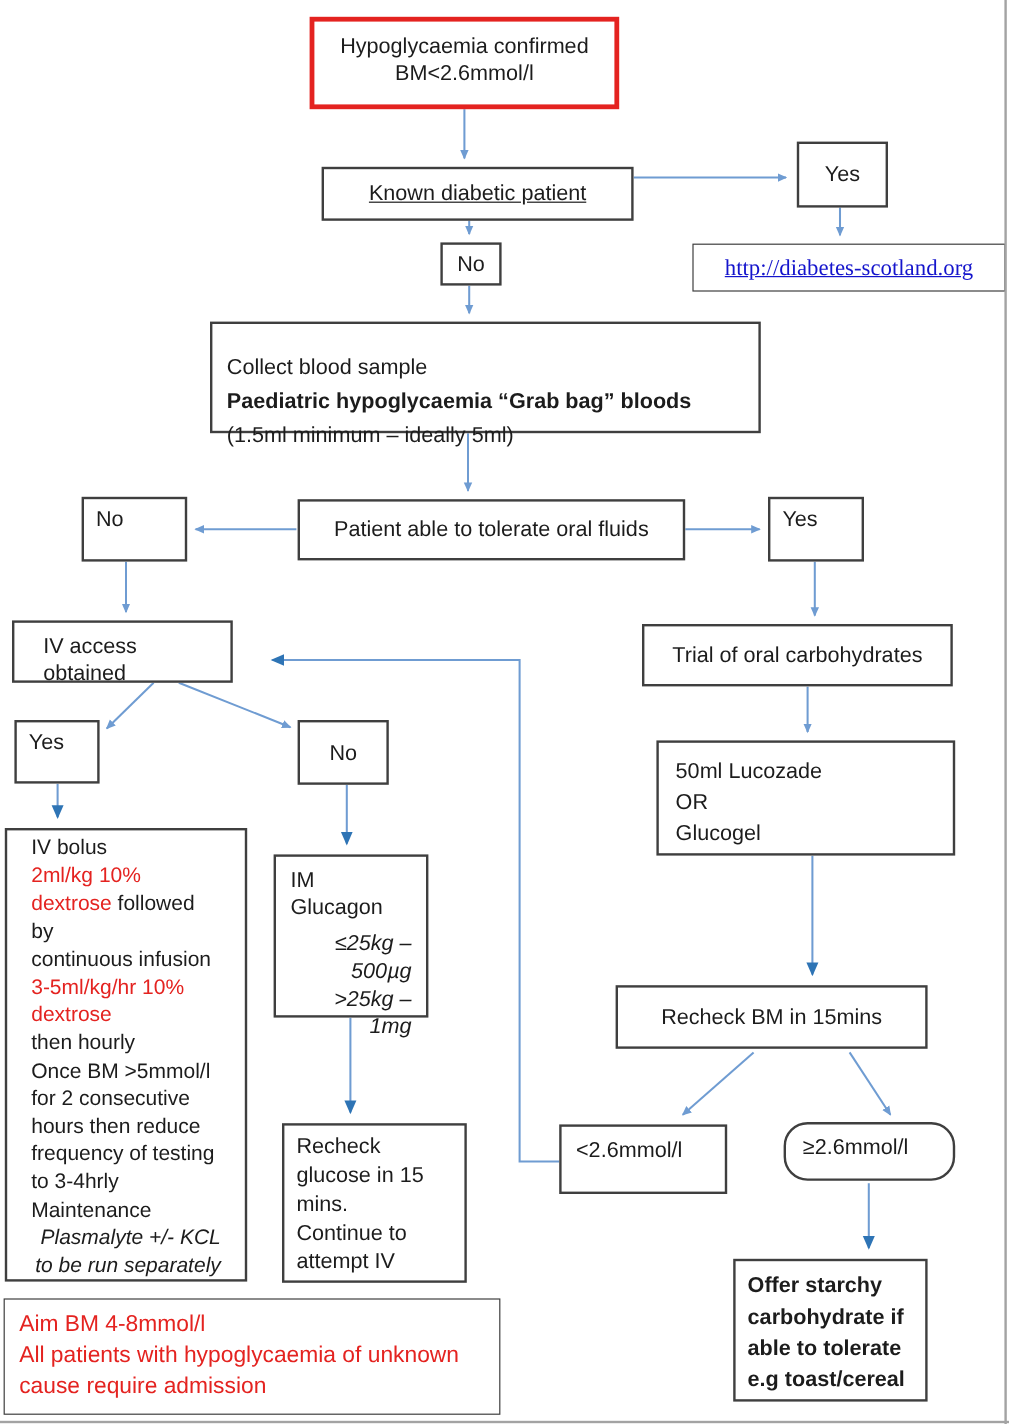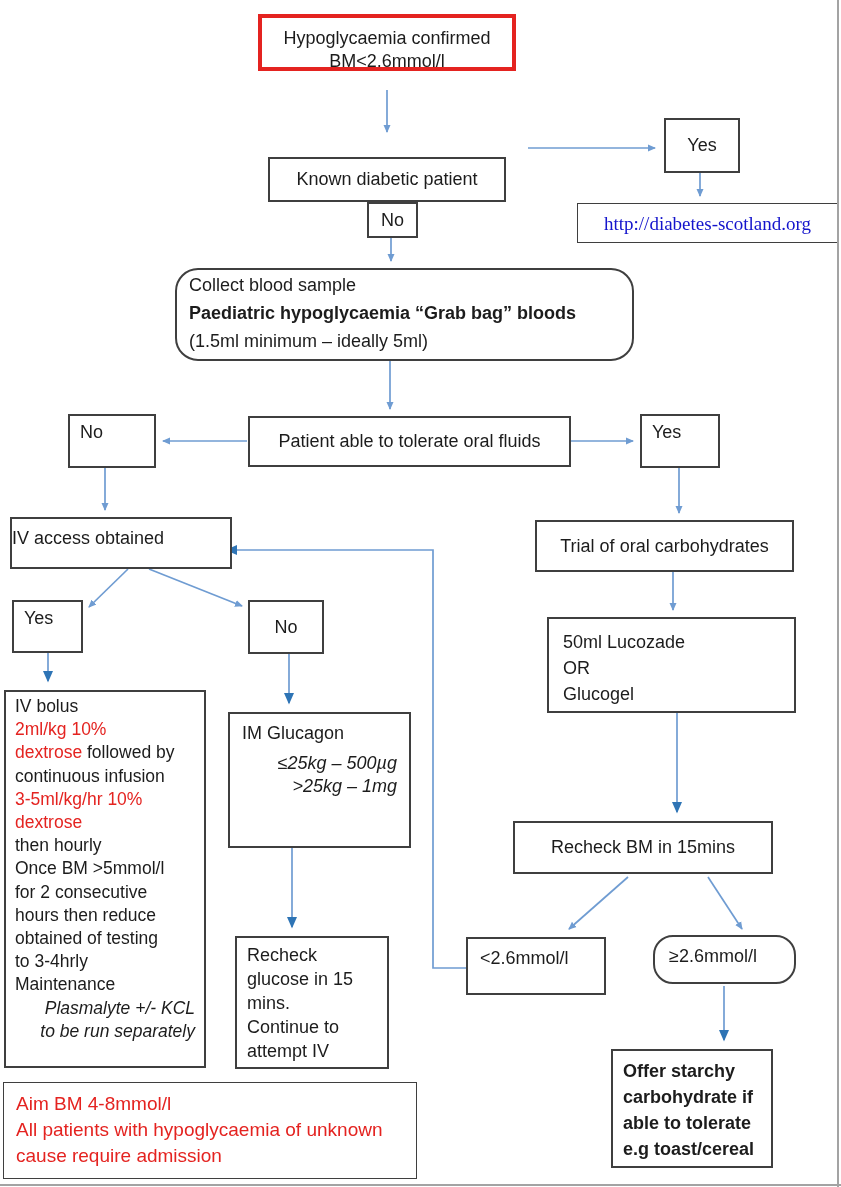--- a/index.html
+++ b/index.html
@@ -23,31 +23,31 @@
     border:2px solid var(--border);
     font-size:18px;line-height:23px;color:var(--ink);
     padding:6px 10px;text-align:left;
   }
   .tc{text-align:center;}
   .vc{display:flex;align-items:center;justify-content:center;padding:2px 6px;}
   .start-box{border:4px solid var(--red);padding-top:9px;}
   .rt{color:var(--red);}
   .it{font-style:italic;text-align:right;}
   .bold{font-weight:bold;}
-  .collect-box{line-height:28px;padding:1px 12px;border-radius:23px;}
-  .ivbolus-box{font-size:17.5px;line-height:23.2px;padding:3px 9px;}
+  .collect-box{line-height:28px;padding:22px 12px;}
+  .ivbolus-box{font-size:17.5px;line-height:23.2px;padding:3px 20px;}
   .imgluc-box{padding:8px 12px;}
   .imgluc-dose{margin-top:7px;}
   .rcglu-box{line-height:24px;padding:5px 10px;}
   .luco-box{line-height:26px;padding:10px 14px;}
   .offer-box{line-height:26px;padding:7px 10px;font-weight:bold;}
   .aim-box{color:var(--red);font-size:19px;line-height:26px;padding:8px 12px;}
   .small-left{padding:5px 10px;}
   .link-box{font-family:"Liberation Serif", serif;font-size:19px;}
-  .link-text{color:var(--linkBlue);cursor:pointer;}
+  .link-text{color:var(--linkBlue);text-decoration:underline;cursor:pointer;}
   .edge-r{position:absolute;top:0;right:2px;width:2px;height:1187px;background:var(--pageEdge);}
   .edge-b{position:absolute;left:0;bottom:1px;width:841px;height:2px;background:var(--pageEdge);}
 </style>
 </head>
 <body>
 
 <div class="canvas">
 
   <svg class="arrows" viewBox="0 0 841 1187" xmlns="http://www.w3.org/2000/svg">
     <defs>
@@ -74,26 +74,26 @@
     <path class="flow" d="M292,848 V927" marker-end="url(#mL)"></path>
     <path class="flow" d="M466,968 H433 V550 H227" marker-end="url(#mL)"></path>
     <path class="flow" d="M679,468 V513" marker-end="url(#mS)"></path>
     <path class="flow" d="M673,572 V610" marker-end="url(#mS)"></path>
     <path class="flow" d="M677,713 V812" marker-end="url(#mL)"></path>
     <path class="flow" d="M628,877 L569,929" marker-end="url(#mS)"></path>
     <path class="flow" d="M708,877 L742,929" marker-end="url(#mS)"></path>
     <path class="flow" d="M724,986 V1040" marker-end="url(#mL)"></path>
   </svg>
 
-  <div class="node start-box tc" style="left:258px;top:14px;width:258px;height:57px;">
+  <div class="node start-box tc" style="left:258px;top:14px;width:258px;height:77px;">
     <div>Hypoglycaemia confirmed</div>
     <div>BM&lt;2.6mmol/l</div>
   </div>
 
-  <div class="node vc" style="left:268px;top:157px;width:238px;height:45px;">
+  <div class="node vc" style="left:268px;top:139px;width:260px;height:45px;text-decoration:underline;">
     <span>Known diabetic patient</span>
   </div>
 
   <div class="node vc" style="left:664px;top:118px;width:76px;height:55px;">
     <span>Yes</span>
   </div>
 
   <div class="node vc link-box" style="left:577px;top:203px;width:261px;height:40px;border-width:1.5px;">
     <span class="link-text">http://diabetes-scotland.org</span>
   </div>
@@ -113,21 +113,21 @@
   </div>
 
   <div class="node vc" style="left:248px;top:416px;width:323px;height:51px;">
     <span>Patient able to tolerate oral fluids</span>
   </div>
 
   <div class="node small-left" style="left:640px;top:414px;width:80px;height:54px;">
     <span>Yes</span>
   </div>
 
-  <div class="node" style="left:10px;top:517px;width:222px;height:52px;padding:8px 0;">
+  <div class="node" style="left:10px;top:517px;width:184px;height:52px;padding:8px 24px;">
     <span>IV access obtained</span>
   </div>
 
   <div class="node small-left" style="left:12px;top:600px;width:71px;height:53px;">
     <span>Yes</span>
   </div>
 
   <div class="node vc" style="left:248px;top:600px;width:76px;height:54px;">
     <span>No</span>
   </div>
@@ -136,28 +136,28 @@
     <div>IV bolus</div>
     <div class="rt">2ml/kg 10%</div>
     <div><span class="rt">dextrose</span><span> followed by</span></div>
     <div>continuous infusion</div>
     <div class="rt">3-5ml/kg/hr 10%</div>
     <div class="rt">dextrose</div>
     <div>then hourly</div>
     <div>Once BM &gt;5mmol/l</div>
     <div>for 2 consecutive</div>
     <div>hours then reduce</div>
-    <div>obtained of testing</div>
+    <div>frequency of testing</div>
     <div>to 3-4hrly</div>
     <div>Maintenance</div>
     <div class="it">Plasmalyte +/- KCL</div>
     <div class="it">to be run separately</div>
   </div>
 
-  <div class="node imgluc-box" style="left:228px;top:712px;width:183px;height:136px;">
+  <div class="node imgluc-box" style="left:228px;top:712px;width:129px;height:136px;">
     <div>IM Glucagon</div>
     <div class="it imgluc-dose">≤25kg – 500µg</div>
     <div class="it">&gt;25kg – 1mg</div>
   </div>
 
   <div class="node rcglu-box" style="left:235px;top:936px;width:154px;height:133px;">
     <div>Recheck</div>
     <div>glucose in 15</div>
     <div>mins.</div>
     <div>Continue to</div>

